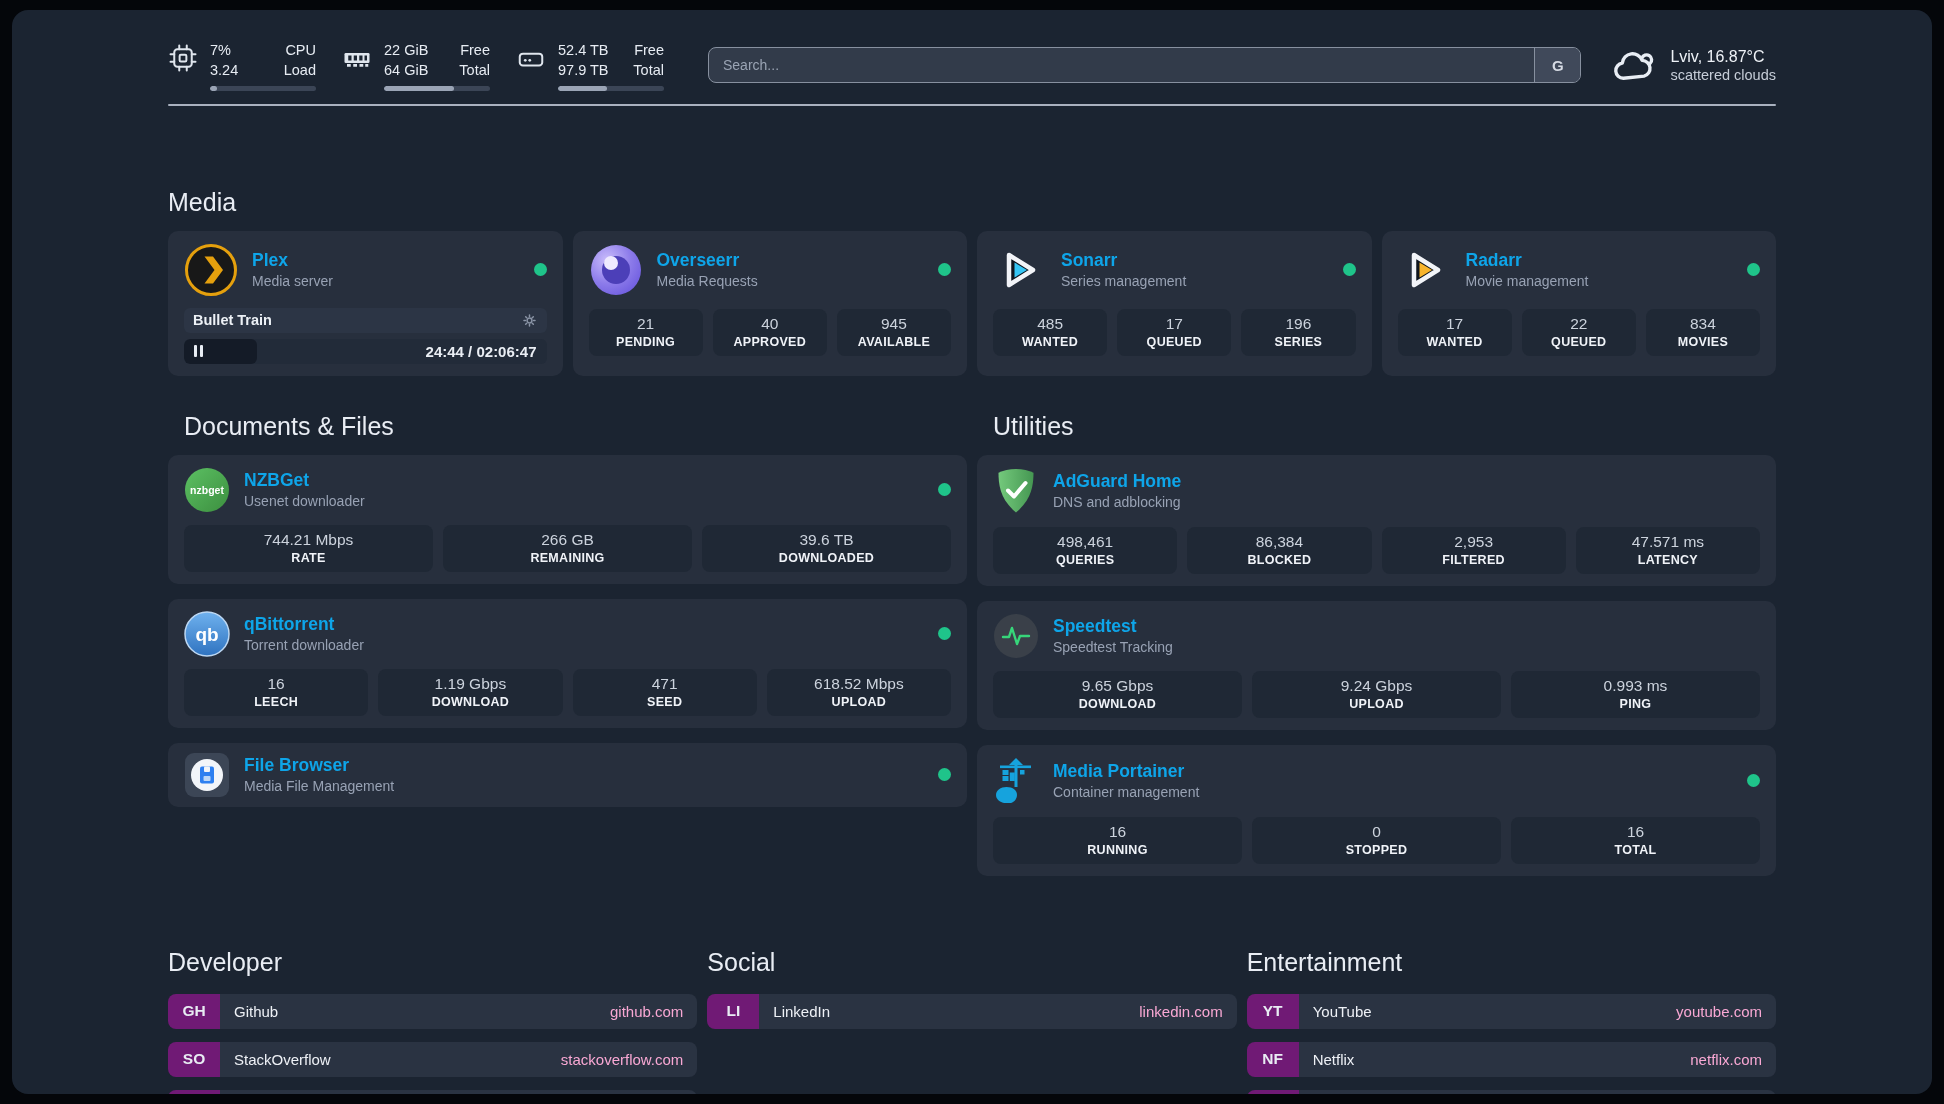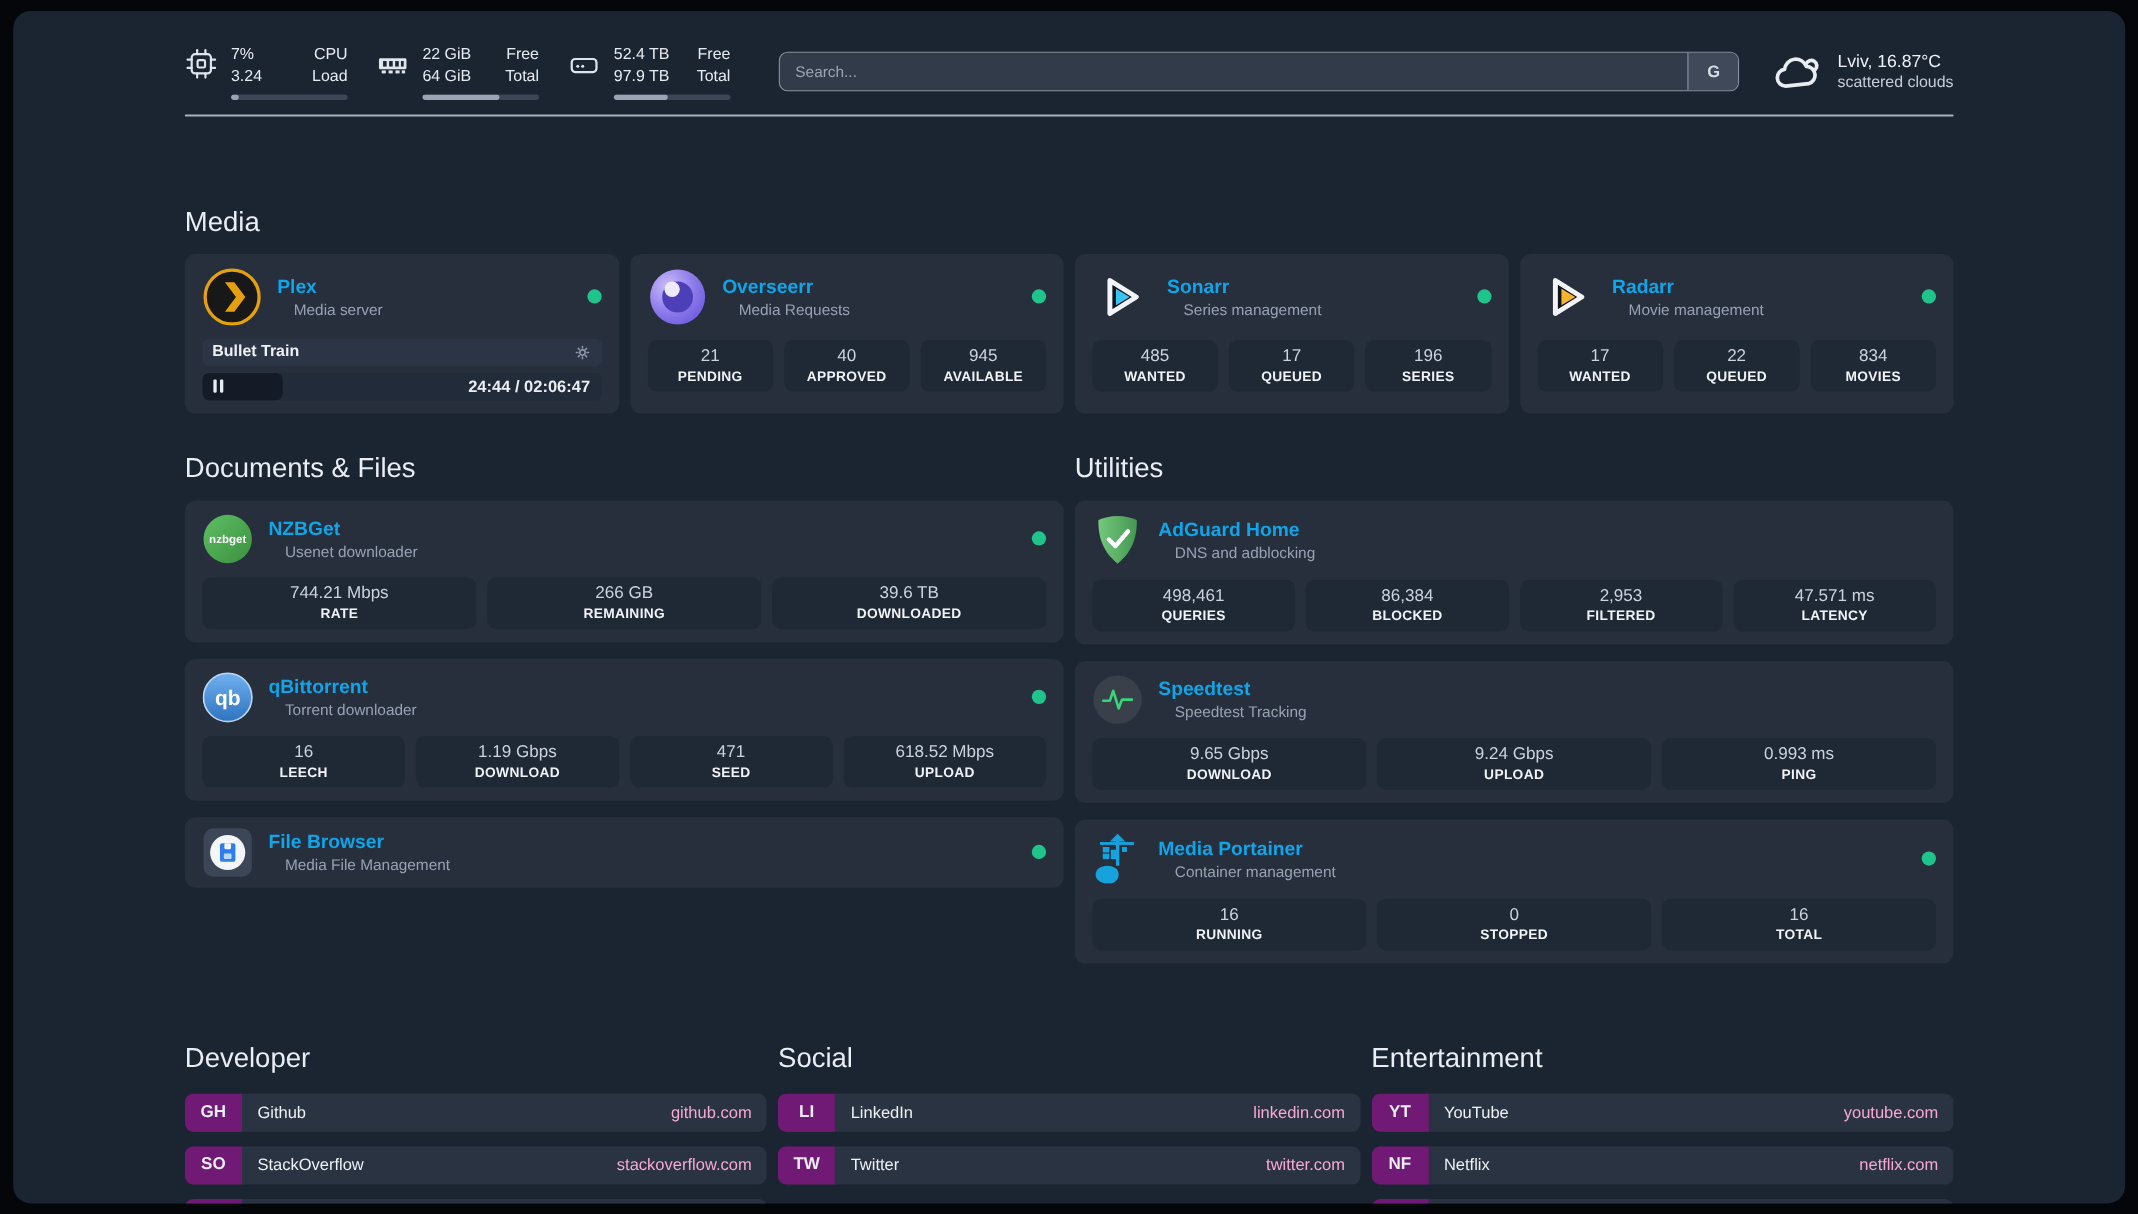--- a/index.html
+++ b/index.html
@@ -35,40 +35,40 @@
   .section-title { font-size: 25px; color: #e9edf4; font-weight: 500; }
   .media-title { margin: 82px 0 14px; }
 
   .media-grid { display: grid; grid-template-columns: repeat(4, 1fr); gap: 10px; }
   .card { background: #272f3d; border-radius: 10px; padding: 12px 16px; cursor: pointer; }
   .card-slim { padding-top: 9px; padding-bottom: 9px; }
   .card-head { display: flex; align-items: center; gap: 14px; }
   .card-head svg { flex: none; }
   .card-titles { display: flex; flex-direction: column; gap: 2px; }
   .card-title { font-size: 17.5px; font-weight: 600; color: #0ea5e9; }
-  .card-sub { font-size: 14px; color: #98a2b4; margin-left: 15px; }
+  .card-sub { font-size: 14px; color: #98a2b4; }
   .status-dot { width: 13px; height: 13px; border-radius: 50%; background: #1fc48a; margin-left: auto; flex: none; }
 
   .stats { display: flex; gap: 10px; margin-top: 12px; }
   .stat { flex: 1; background: #1f2835; border-radius: 8px; padding: 6px 4px 7px; text-align: center; }
   .stat-value { font-size: 15.5px; color: #ccd3dd; }
   .stat-label { font-size: 12.5px; font-weight: 700; color: #f0f3f8; margin-top: 2px; letter-spacing: .3px; }
 
   
   .np-bar { margin-top: 11px; height: 25px; background: #2c3545; border-radius: 6px; display: flex; align-items: center; padding: 0 9px; }
   .np-title { font-size: 14.5px; font-weight: 700; color: #edf1f6; }
   .np-gear { margin-left: auto; display: flex; cursor: pointer; }
   .np-progress { margin-top: 6px; height: 25px; background: #222b39; border-radius: 6px; position: relative; display: flex; align-items: center; overflow: hidden; }
   .np-fill { position: absolute; left: 0; top: 0; bottom: 0; background: #141b27; border-radius: 6px; }
   .np-pause { position: relative; margin-left: 10px; display: flex; gap: 3px; }
   .np-pause span { width: 3px; height: 12px; background: #e8edf4; border-radius: 1px; }
   .np-time { margin-left: auto; margin-right: 10px; position: relative; font-size: 15px; font-weight: 700; color: #eaeef4; }
 
   .cols { display: grid; grid-template-columns: 1fr 1fr; gap: 10px; }
-  .col-title { margin: 36px 0 14px; }
+  .col-title { margin: 36px 16px 14px; }
   .col-stack { display: flex; flex-direction: column; gap: 15px; }
 
   
   .links-grid { display: grid; grid-template-columns: repeat(3, 1fr); gap: 10px; margin-top: 72px; }
   .links-title { margin-bottom: 17px; }
   .link-rows { display: flex; flex-direction: column; gap: 13px; }
   .link-row { display: flex; height: 35px; border-radius: 8px; overflow: hidden; cursor: pointer; }
   .link-tag { width: 52px; background: #701a75; display: flex; align-items: center; justify-content: center; font-size: 15.5px; font-weight: 600; color: #e8ecf3; flex: none; }
   .link-bar { flex: 1; background: #2a3342; display: flex; align-items: center; justify-content: space-between; padding: 0 14px; }
   .link-name { font-size: 15px; color: #eef1f6; }
@@ -540,27 +540,20 @@
     <div>
       <h2 class="section-title links-title">Social</h2>
       <div class="link-rows">
         <div class="link-row">
           <div class="link-tag">LI</div>
           <div class="link-bar">
             <span class="link-name">LinkedIn</span>
             <span class="link-url">linkedin.com</span>
           </div>
         </div>
-        <div class="link-row">
-          <div class="link-tag">TW</div>
-          <div class="link-bar">
-            <span class="link-name">Twitter</span>
-            <span class="link-url">twitter.com</span>
-          </div>
-        </div>
       </div>
     </div>
 
     <div>
       <h2 class="section-title links-title">Entertainment</h2>
       <div class="link-rows">
         <div class="link-row">
           <div class="link-tag">YT</div>
           <div class="link-bar">
             <span class="link-name">YouTube</span>

